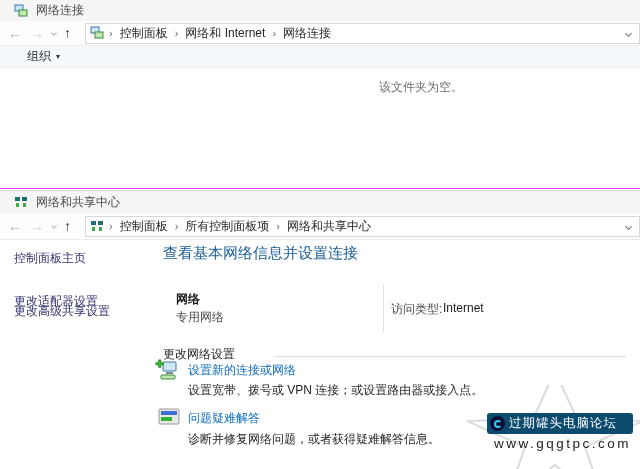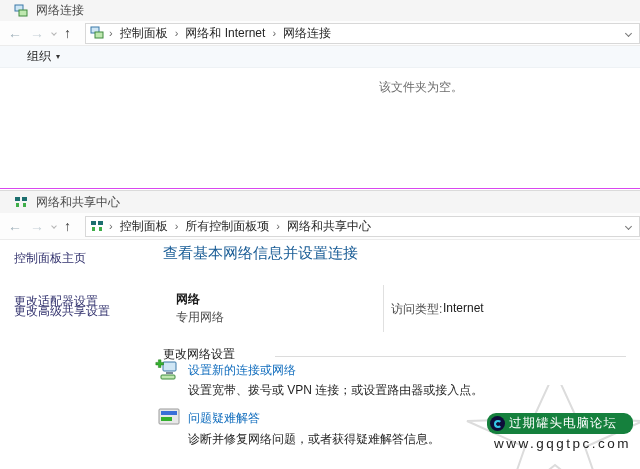--- a/index.html
+++ b/index.html
@@ -60,22 +60,22 @@
 
   .task-icon { position:absolute; display:inline-flex; }
   .task-icon-0 { left:155px; top:119px; } .task-icon-1 { left:157px; top:167px; }
   .task-title { position:absolute; left:188px; font-size:12px; color:#0f6cbd; cursor:pointer; }
   .task-title-0 { top:122px; } .task-title-1 { top:170px; }
   .task-desc { position:absolute; left:188px; font-size:12px; color:#1f1f1f; }
   .task-desc-0 { top:142px; } .task-desc-1 { top:191px; }
 
   
   .wm-star { position:absolute; left:455px; top:385px; pointer-events:none; }
-  .wm-bar { position:absolute; left:487px; top:413px; width:146px; height:21px; background:#15803d;
-            border-radius:9px; display:flex; align-items:center; gap:4px; padding-left:3px; }
+  .wm-bar { position:absolute; left:487px; top:413px; width:146px; height:21px; background:#0c4a6e;
+            border-radius:3px; display:flex; align-items:center; gap:4px; padding-left:3px; }
   .wm-logo { width:15px; height:15px; border-radius:50%; background:#0d0d3a;
              display:inline-flex; align-items:center; justify-content:center; flex:0 0 auto; }
   .wm-logo-ring { width:8px; height:8px; border:2px solid #35c7e8; border-right-color:transparent;
                   border-radius:50%; }
   .wm-name { color:#fff; font-size:12.5px; letter-spacing:1px; white-space:nowrap; }
   .wm-url { position:absolute; left:494px; top:436px; font-size:13.5px; color:#222;
             letter-spacing:2.5px; white-space:nowrap; }
 </style>
 </head>
 <body>

